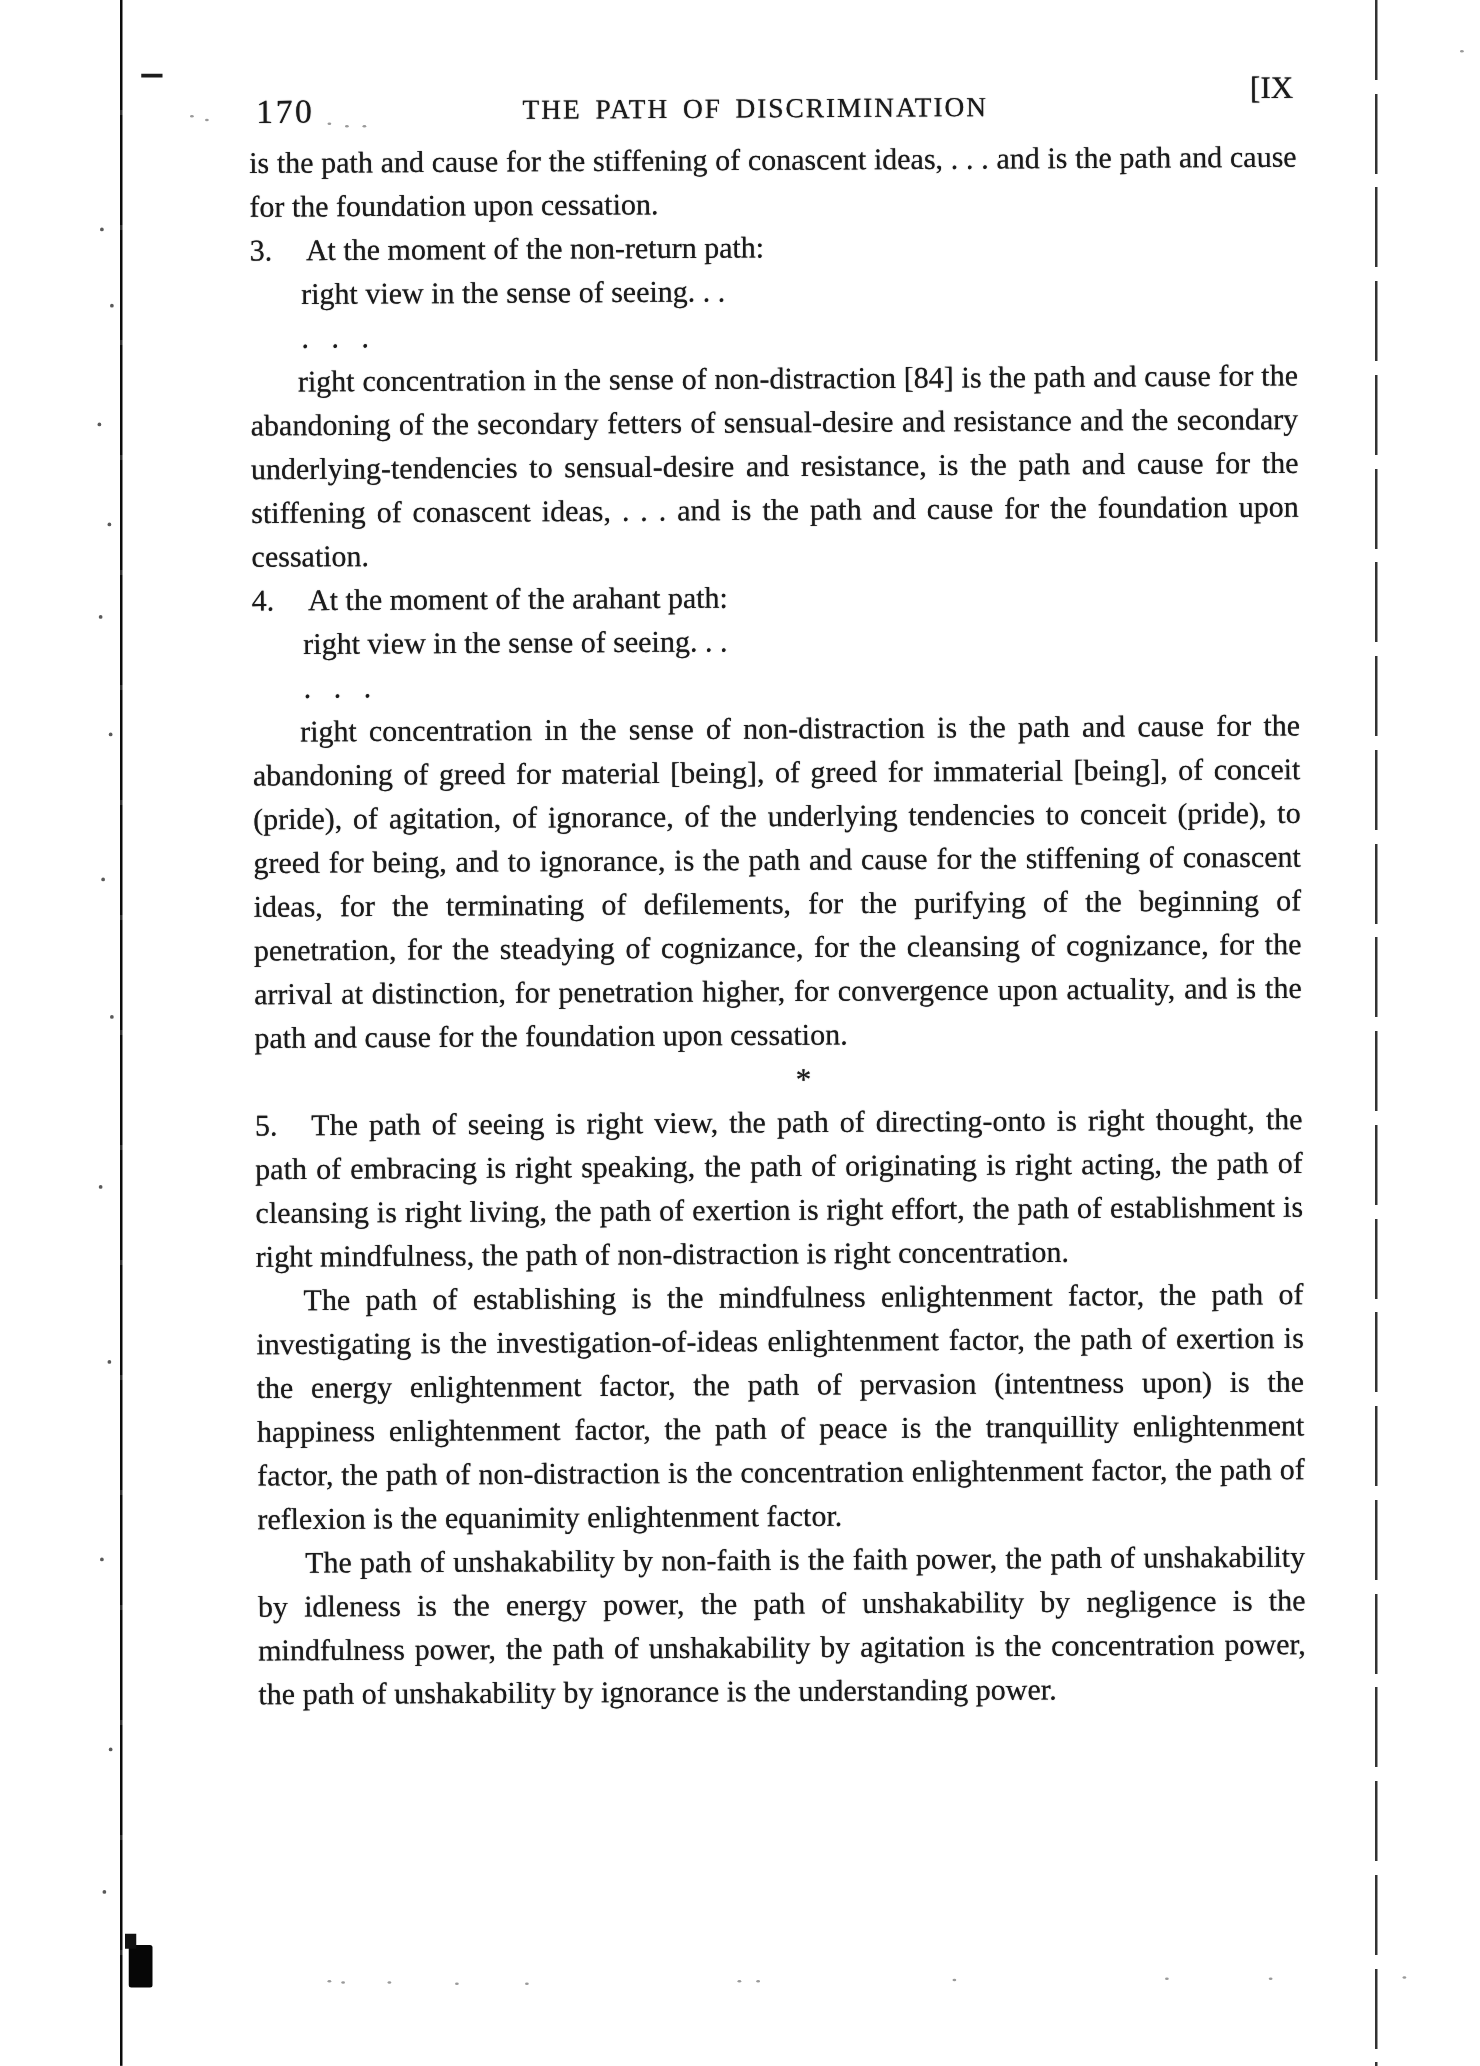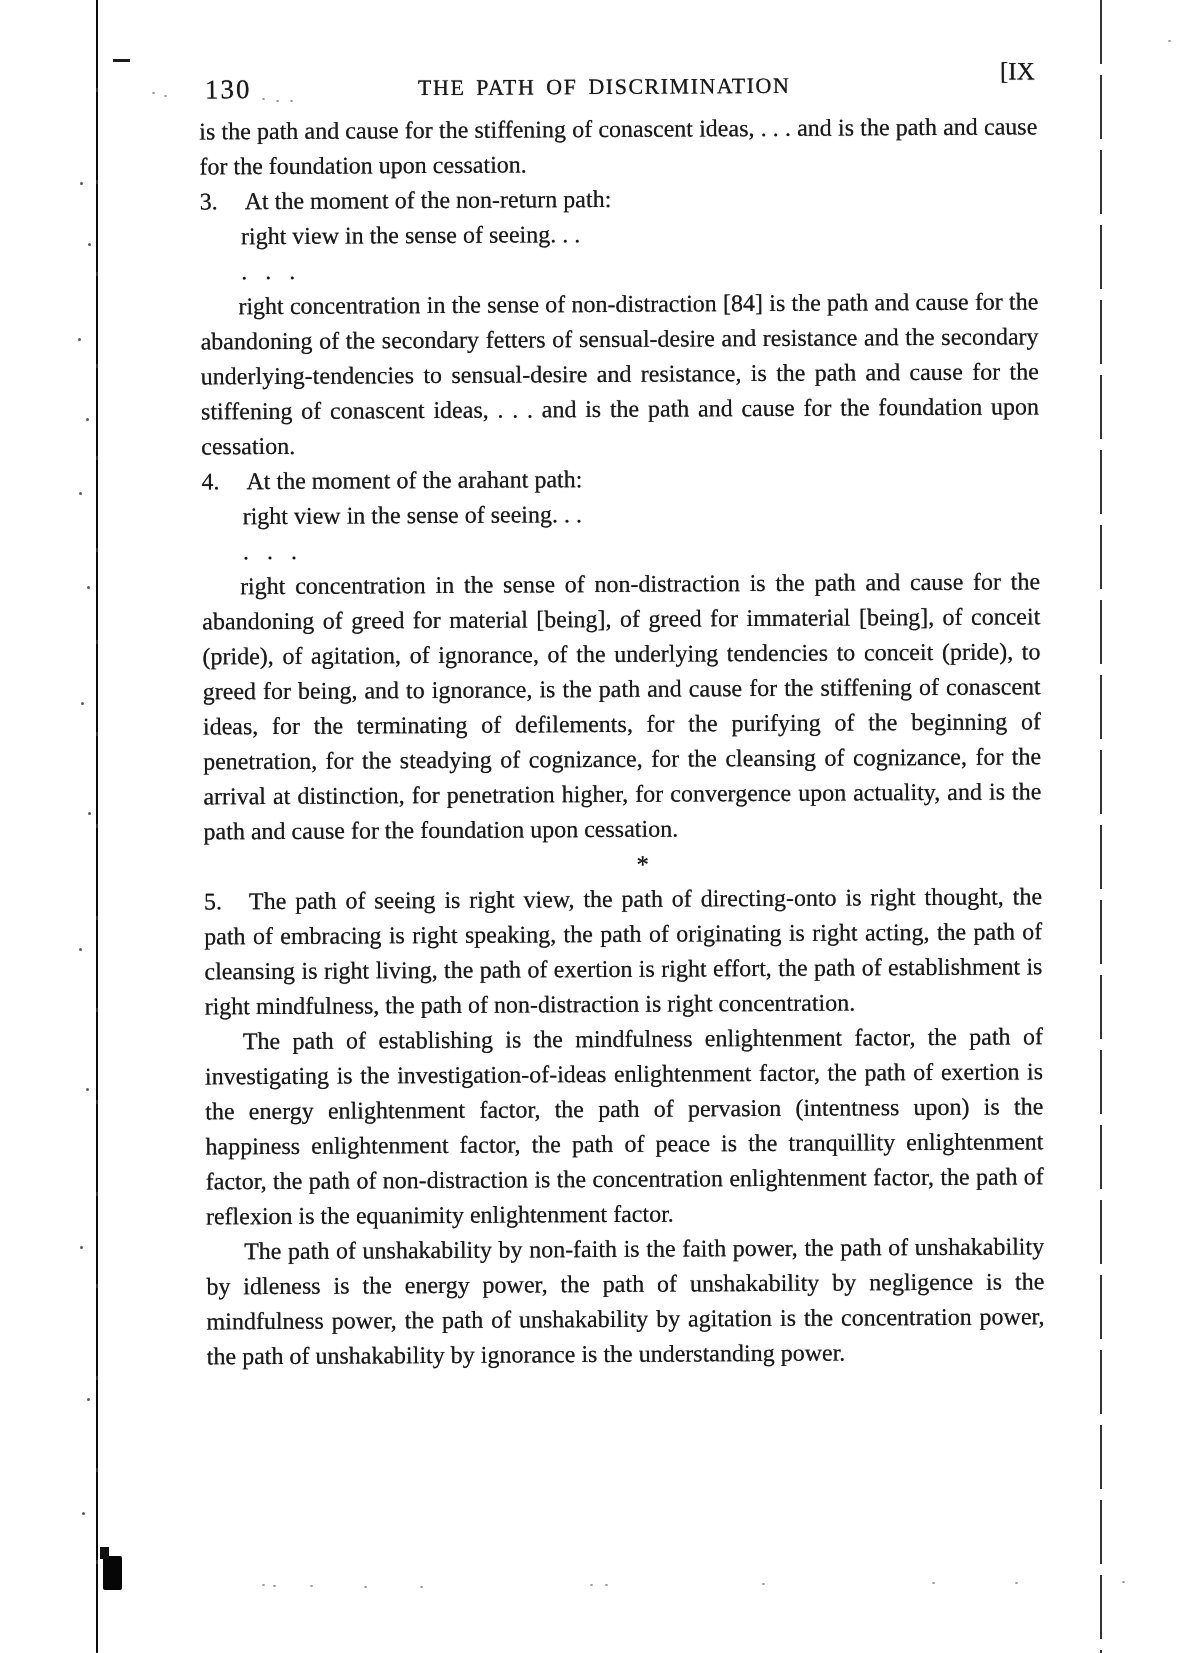--- a/index.html
+++ b/index.html
@@ -79,21 +79,21 @@
   <i class="speck dim" style="left:762px;top:1583px"></i>
   <i class="speck dim" style="left:932px;top:1582px"></i>
   <i class="speck dim" style="left:1015px;top:1582px"></i>
   <i class="speck dim" style="left:1122px;top:1581px"></i>
   <i class="speck dim" style="left:1168px;top:40px"></i>
 </div>
 
 <div class="tilt">
 
   <header class="running-head">
-    <span class="pagenum">130</span>
+    <span class="pagenum">170</span>
     <span class="title">THE PATH OF DISCRIMINATION</span>
     <span class="chapter">[IX</span>
   </header>
 
   <main class="text-column">
 
     <p>is the path and cause for the stiffening of conascent ideas, . . . and is the path and cause for the foundation upon cessation.</p>
 
     <p><span class="num">3.</span><span>At the moment of the non-return path:</span></p>
 

